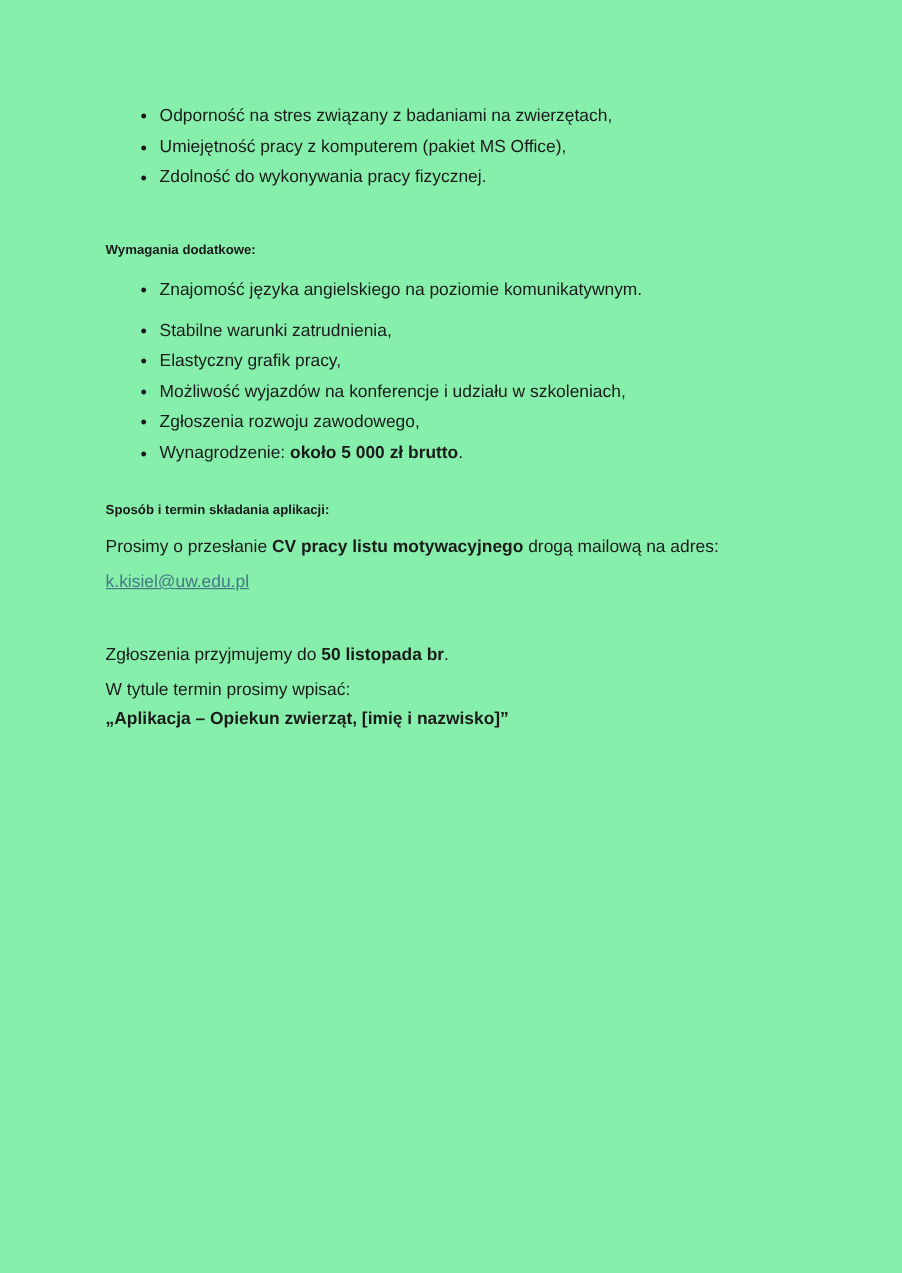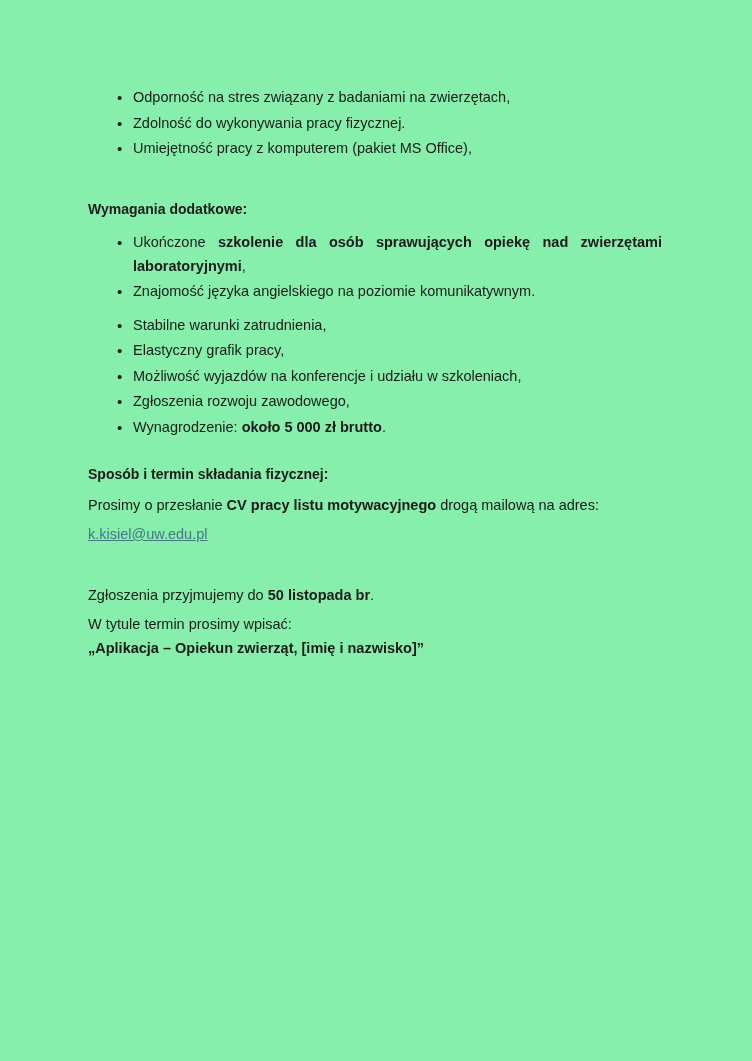--- a/index.html
+++ b/index.html
@@ -37,21 +37,21 @@
   }
   ul.doc-list li::before {
     content: "\2022";
     position: absolute;
     left: 29px;
     top: 0;
     font-size: 1.05em;
     color: #1a1a1a;
   }
   .section-heading {
-    font-size: 14px;
+    font-size: 11px;
     font-weight: 700;
     line-height: 23.5px;
     color: #1a1a1a;
   }
   .h-requirements { margin-top: 37px; }
   .h-offer        { margin-top: 34px; }
   .h-application  { margin-top: 24px; }
   .list-after-heading { margin-top: 10px; }
   .p-send     { margin-top: 7px; }
   .p-email    { margin-top: 6px; }
@@ -67,33 +67,30 @@
 </head>
 <body>
 
 <div class="page">
 
   <ul class="doc-list">
     <li>
       <span>Odporność na stres związany z badaniami na zwierzętach,</span>
     </li>
     <li>
-      <span>Zdolność do wykonywania pracy fizycznej.</span>
+      <span>Umiejętność pracy z komputerem (pakiet MS Office),</span>
     </li>
     <li>
-      <span>Umiejętność pracy z komputerem (pakiet MS Office),</span>
+      <span>Zdolność do wykonywania pracy fizycznej.</span>
     </li>
   </ul>
 
   <h3 class="section-heading h-requirements">Wymagania dodatkowe:</h3>
 
   <ul class="doc-list list-after-heading">
-    <li>
-      <span>Ukończone </span><b>szkolenie dla osób sprawujących opiekę nad zwierzętami laboratoryjnymi</b><span>,</span>
-    </li>
     <li>
       <span>Znajomość języka angielskiego na poziomie komunikatywnym.</span>
     </li>
   </ul>
 
 
   <ul class="doc-list list-after-heading">
     <li>
       <span>Stabilne warunki zatrudnienia,</span>
     </li>
@@ -104,21 +101,21 @@
       <span>Możliwość wyjazdów na konferencje i udziału w szkoleniach,</span>
     </li>
     <li>
       <span>Zgłoszenia rozwoju zawodowego,</span>
     </li>
     <li>
       <span>Wynagrodzenie: </span><b>około 5 000 zł brutto</b><span>.</span>
     </li>
   </ul>
 
-  <h3 class="section-heading h-application">Sposób i termin składania fizycznej:</h3>
+  <h3 class="section-heading h-application">Sposób i termin składania aplikacji:</h3>
 
   <p class="p-send">
     <span>Prosimy o przesłanie </span><b>CV pracy listu motywacyjnego</b><span> drogą mailową na adres:</span>
   </p>
 
   <p class="p-email">
     <a class="email-link">k.kisiel@uw.edu.pl</a>
   </p>
 
   <p class="p-deadline">

